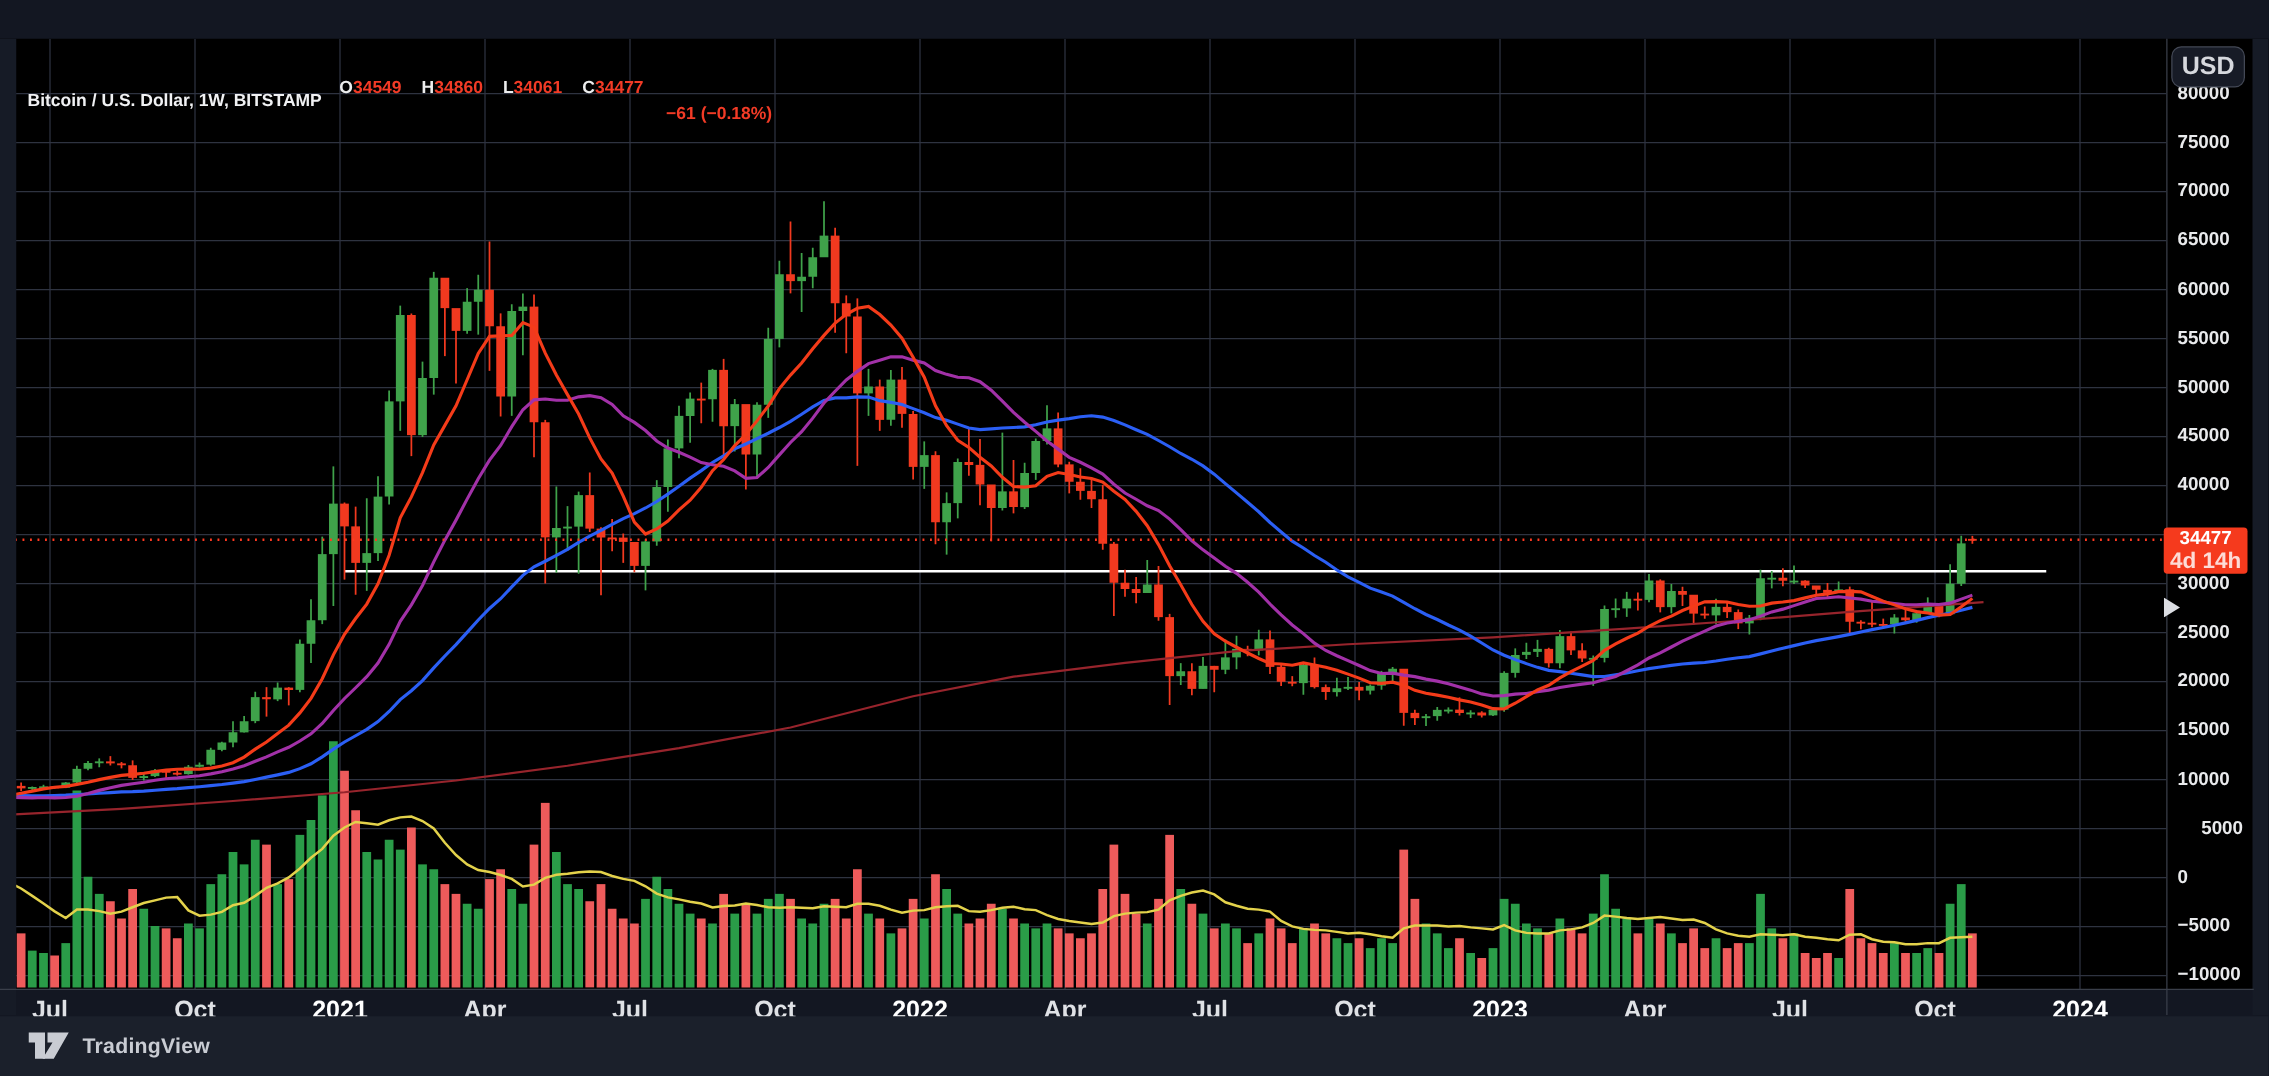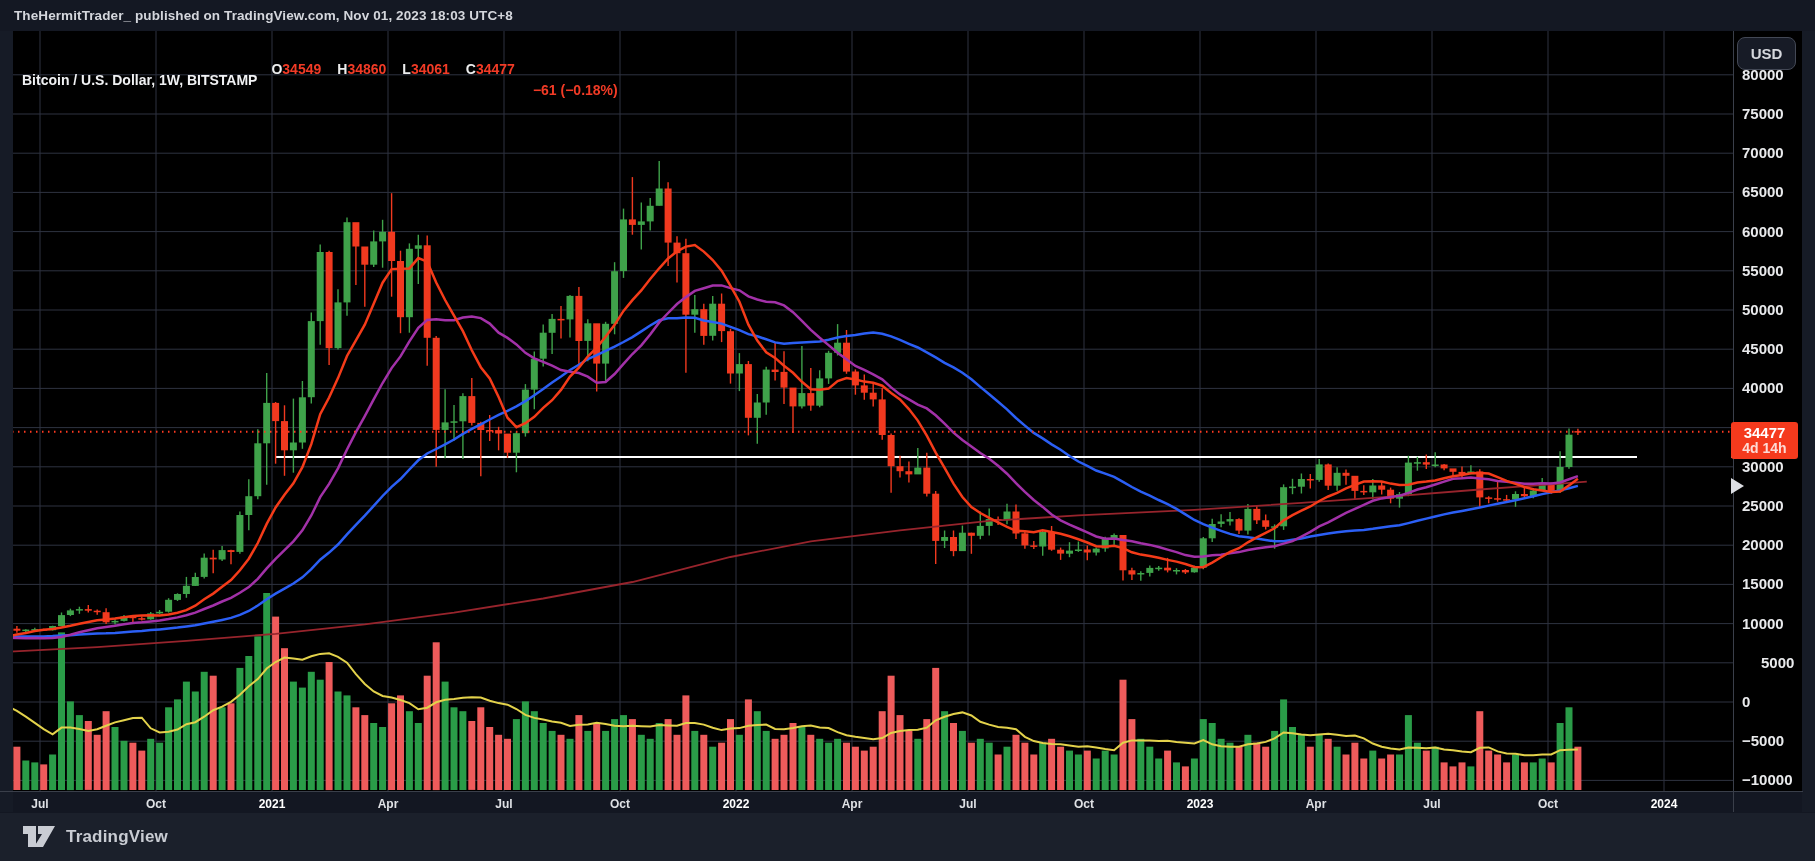--- a/index.html
+++ b/index.html
@@ -16,46 +16,43 @@
   #legend{position:absolute;left:22px;top:8px;display:flex;align-items:center;font-size:14px;z-index:6;}
   #legend .sym{color:#f0f1f3;font-weight:700;margin-right:14px;margin-top:22px;}
   #legend .grp{margin-right:16px;font-weight:600;text-align:right;}
   #legend .k{color:#eceded;}
   #legend .v{color:#f23b26;}
   #legend .chg{color:#f23b26;font-weight:600;margin-left:2px;margin-top:43px;}
   
   #yaxis-sep{position:absolute;left:1733px;top:0;width:1px;height:781px;background:#3a3f4a;}
   #xaxis-sep{position:absolute;left:0;top:760px;width:1803px;height:1px;background:#3a3f4a;}
   .ytick{position:absolute;left:1742px;color:#e9eaec;font-size:15px;font-weight:600;z-index:2;}
-  .xtick{position:absolute;top:766px;width:60px;text-align:center;color:#dfe1e5;font-size:12px;font-weight:600;}
+  .xtick{position:absolute;top:766px;width:60px;text-align:center;color:#dfe1e5;font-size:20px;font-weight:600;}
   .xtick.year{color:#ffffff;font-weight:700;}
   
   #usd-btn{position:absolute;left:1737px;top:6px;width:59px;height:33px;background:#171b26;
-           border:1.5px solid #434855;border-radius:8px;color:#d6d8dd;font-size:15px;font-weight:700;
+           border:1.5px solid #434855;border-radius:8px;color:#d6d8dd;font-size:20px;font-weight:700;
            font-family:"Liberation Sans",sans-serif;z-index:7;display:flex;align-items:center;justify-content:center;cursor:pointer;}
   
   #price-tag{position:absolute;left:1731px;top:391px;width:67px;height:37px;background:#f53a1d;border-radius:3px;
              z-index:5;display:flex;flex-direction:column;align-items:center;justify-content:center;line-height:1.05;}
   #price-tag .p{color:#fff;font-size:15px;font-weight:700;}
-  #price-tag .cd{color:rgba(255,255,255,.82);font-size:14px;font-weight:600;}
+  #price-tag .cd{color:rgba(255,255,255,.82);font-size:18px;font-weight:600;}
   .axis-arrow{position:absolute;left:1731px;width:13px;height:16px;background:#dcdee3;z-index:4;
               clip-path:polygon(0 0,100% 50%,0 100%);}
   
   #botbar{position:absolute;left:0;top:813px;width:1815px;height:48px;background:#1b202b;display:flex;align-items:center;}
   #botbar .brand{color:#c9ccd3;font-size:17px;font-weight:700;margin-left:10px;letter-spacing:.2px;}
   #tv-logo{margin-left:22px;}
 </style>
 </head>
 <body>
 
 <div id="stage">
 
-  <div id="pubbar">
-    <span>TheHermitTrader_ published on TradingView.com, Nov 01, 2023 18:03 UTC+8</span>
-  </div>
 
   <div id="chart">
     <svg id="plot-svg" width="1803" height="761">
         <line x1="40" y1="0" x2="40" y2="761" stroke="#2e3340" stroke-width="1"></line>
         <line x1="156" y1="0" x2="156" y2="761" stroke="#2e3340" stroke-width="1"></line>
         <line x1="272" y1="0" x2="272" y2="761" stroke="#2e3340" stroke-width="1"></line>
         <line x1="388" y1="0" x2="388" y2="761" stroke="#2e3340" stroke-width="1"></line>
         <line x1="504" y1="0" x2="504" y2="761" stroke="#2e3340" stroke-width="1"></line>
         <line x1="620" y1="0" x2="620" y2="761" stroke="#2e3340" stroke-width="1"></line>
         <line x1="736" y1="0" x2="736" y2="761" stroke="#2e3340" stroke-width="1"></line>

